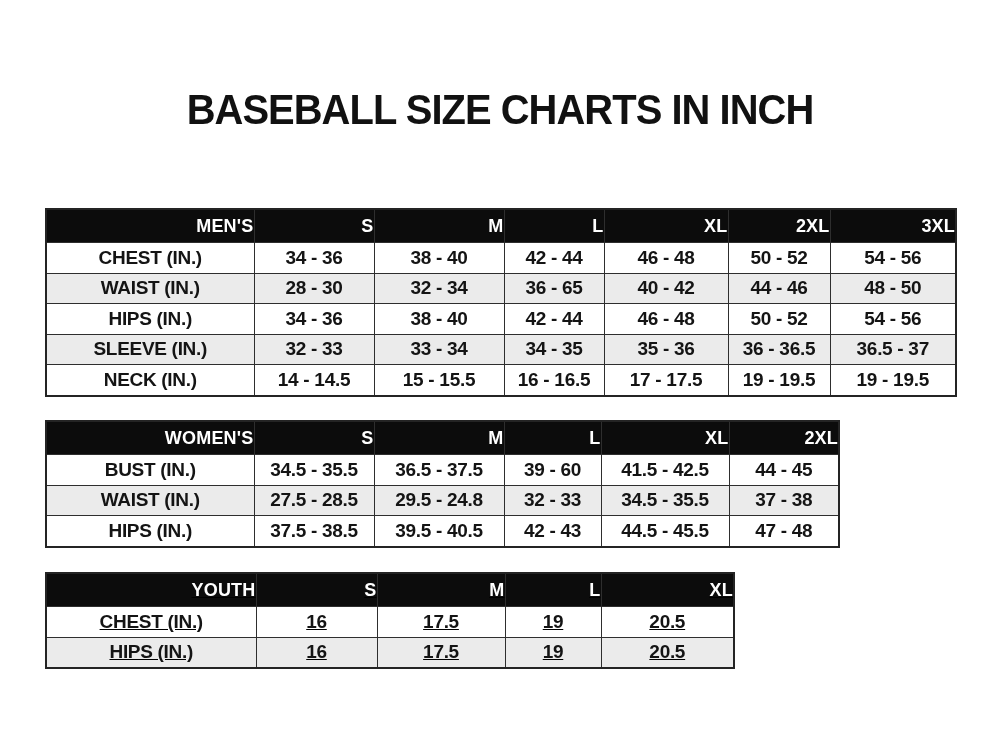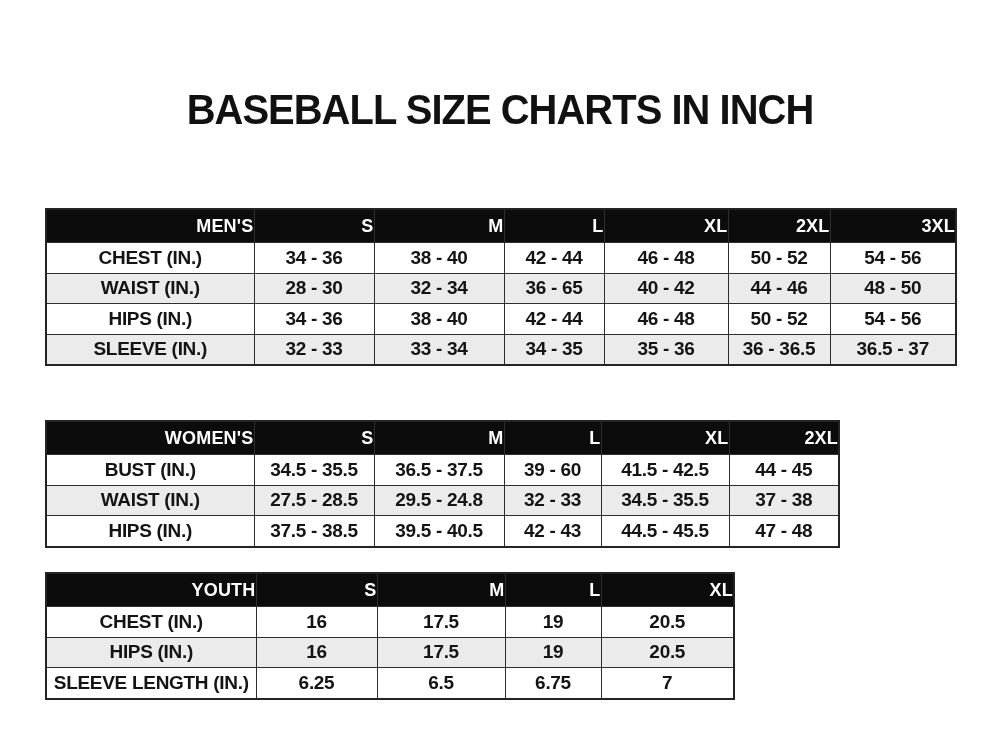--- a/index.html
+++ b/index.html
@@ -61,21 +61,21 @@
     color: #141414;
     height: 29.5px;
     font-size: 19px;
     letter-spacing: -0.3px;
   }
   table.size-table tbody tr:nth-child(even) td {
     background: #ebebeb;
   }
   #table-mens   { top: 188px; }
   #table-womens { top: 400px; border-radius: 32px; }
-  #table-youth  { top: 552px; }
+  #table-youth  { top: 552px; text-decoration: underline; }
   .bottom-edge {
     position: absolute;
     left: 0;
     bottom: 0;
     width: 1000px;
     height: 4px;
     background: #f1efe9;
   }
 </style>
 </head>
@@ -135,20 +135,29 @@
         </tr>
         <tr>
           <td>SLEEVE (IN.)</td>
           <td>32 - 33</td>
           <td>33 - 34</td>
           <td>34 - 35</td>
           <td>35 - 36</td>
           <td>36 - 36.5</td>
           <td>36.5 - 37</td>
         </tr>
+        <tr>
+          <td>NECK (IN.)</td>
+          <td>14 - 14.5</td>
+          <td>15 - 15.5</td>
+          <td>16 - 16.5</td>
+          <td>17 - 17.5</td>
+          <td>19 - 19.5</td>
+          <td>19 - 19.5</td>
+        </tr>
       </tbody>
     </table>
 
   <table class="size-table" id="table-womens">
       <colgroup>
         <col style="width: 208px;">
         <col style="width: 120px;">
         <col style="width: 130px;">
         <col style="width: 97px;">
         <col style="width: 128px;">
@@ -217,24 +226,17 @@
           <td>19</td>
           <td>20.5</td>
         </tr>
         <tr>
           <td>HIPS (IN.)</td>
           <td>16</td>
           <td>17.5</td>
           <td>19</td>
           <td>20.5</td>
         </tr>
-        <tr>
-          <td>SLEEVE LENGTH (IN.)</td>
-          <td>6.25</td>
-          <td>6.5</td>
-          <td>6.75</td>
-          <td>7</td>
-        </tr>
       </tbody>
     </table>
 
   <div class="bottom-edge"></div>
 </div>
 
 </body></html>

